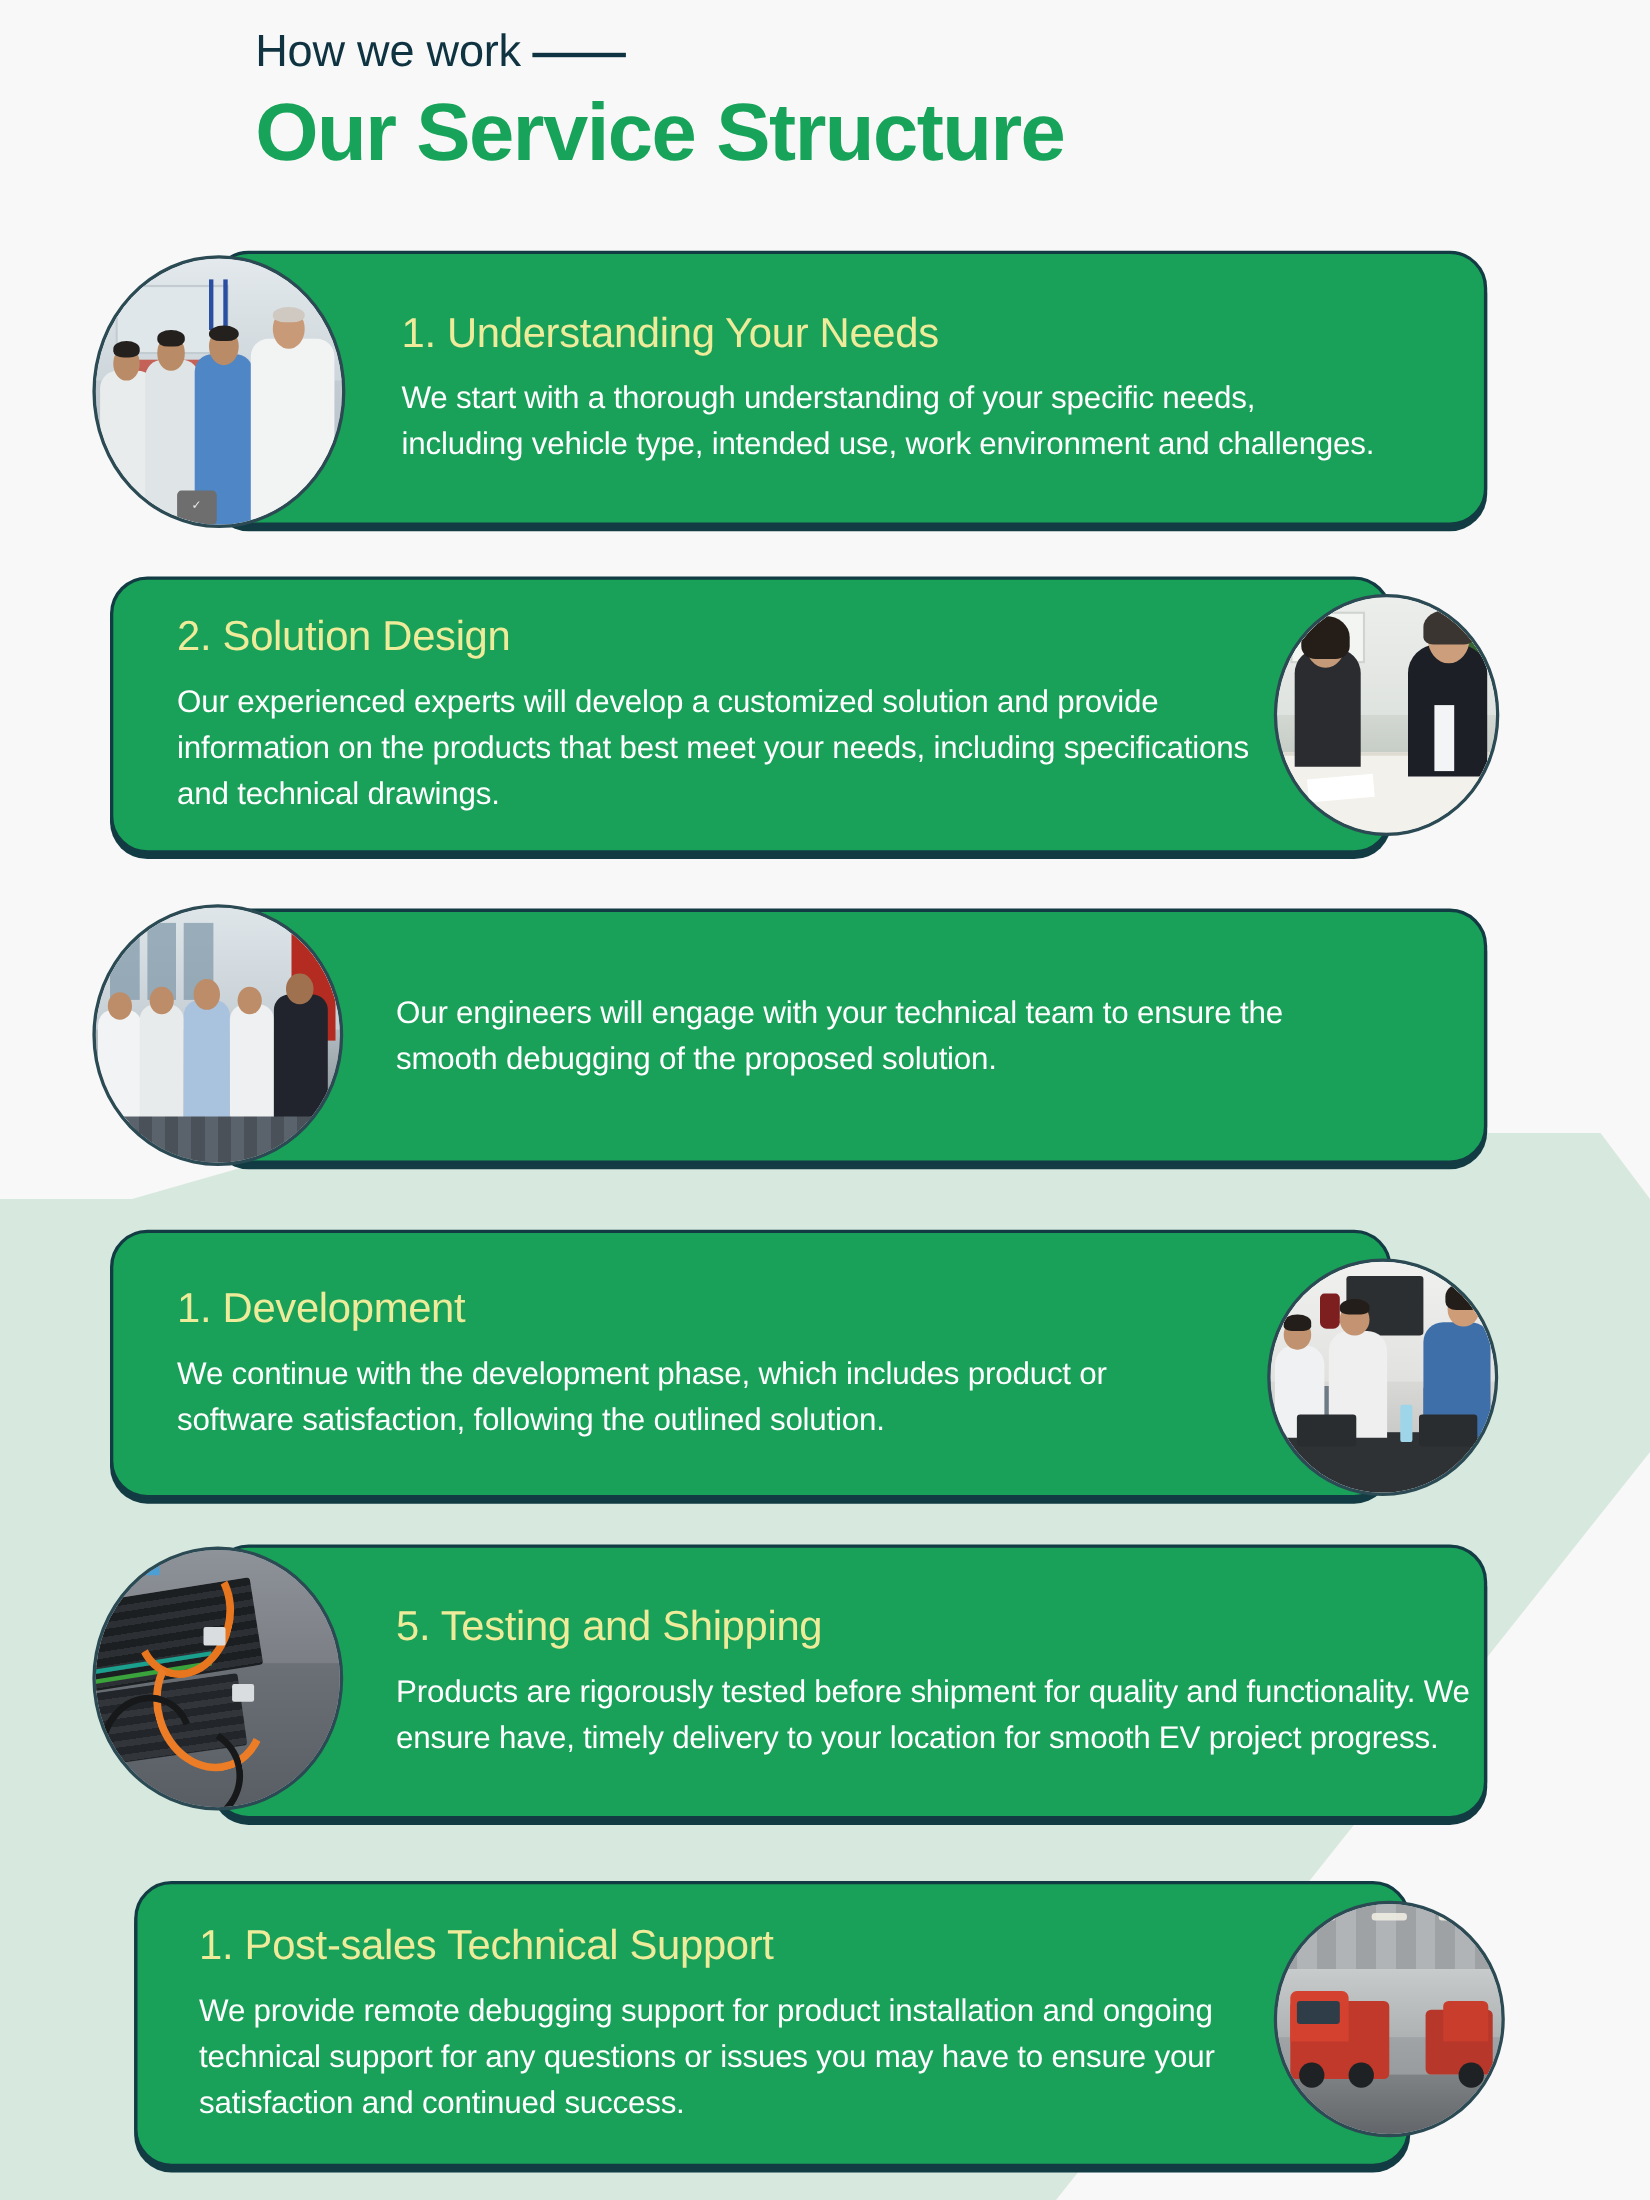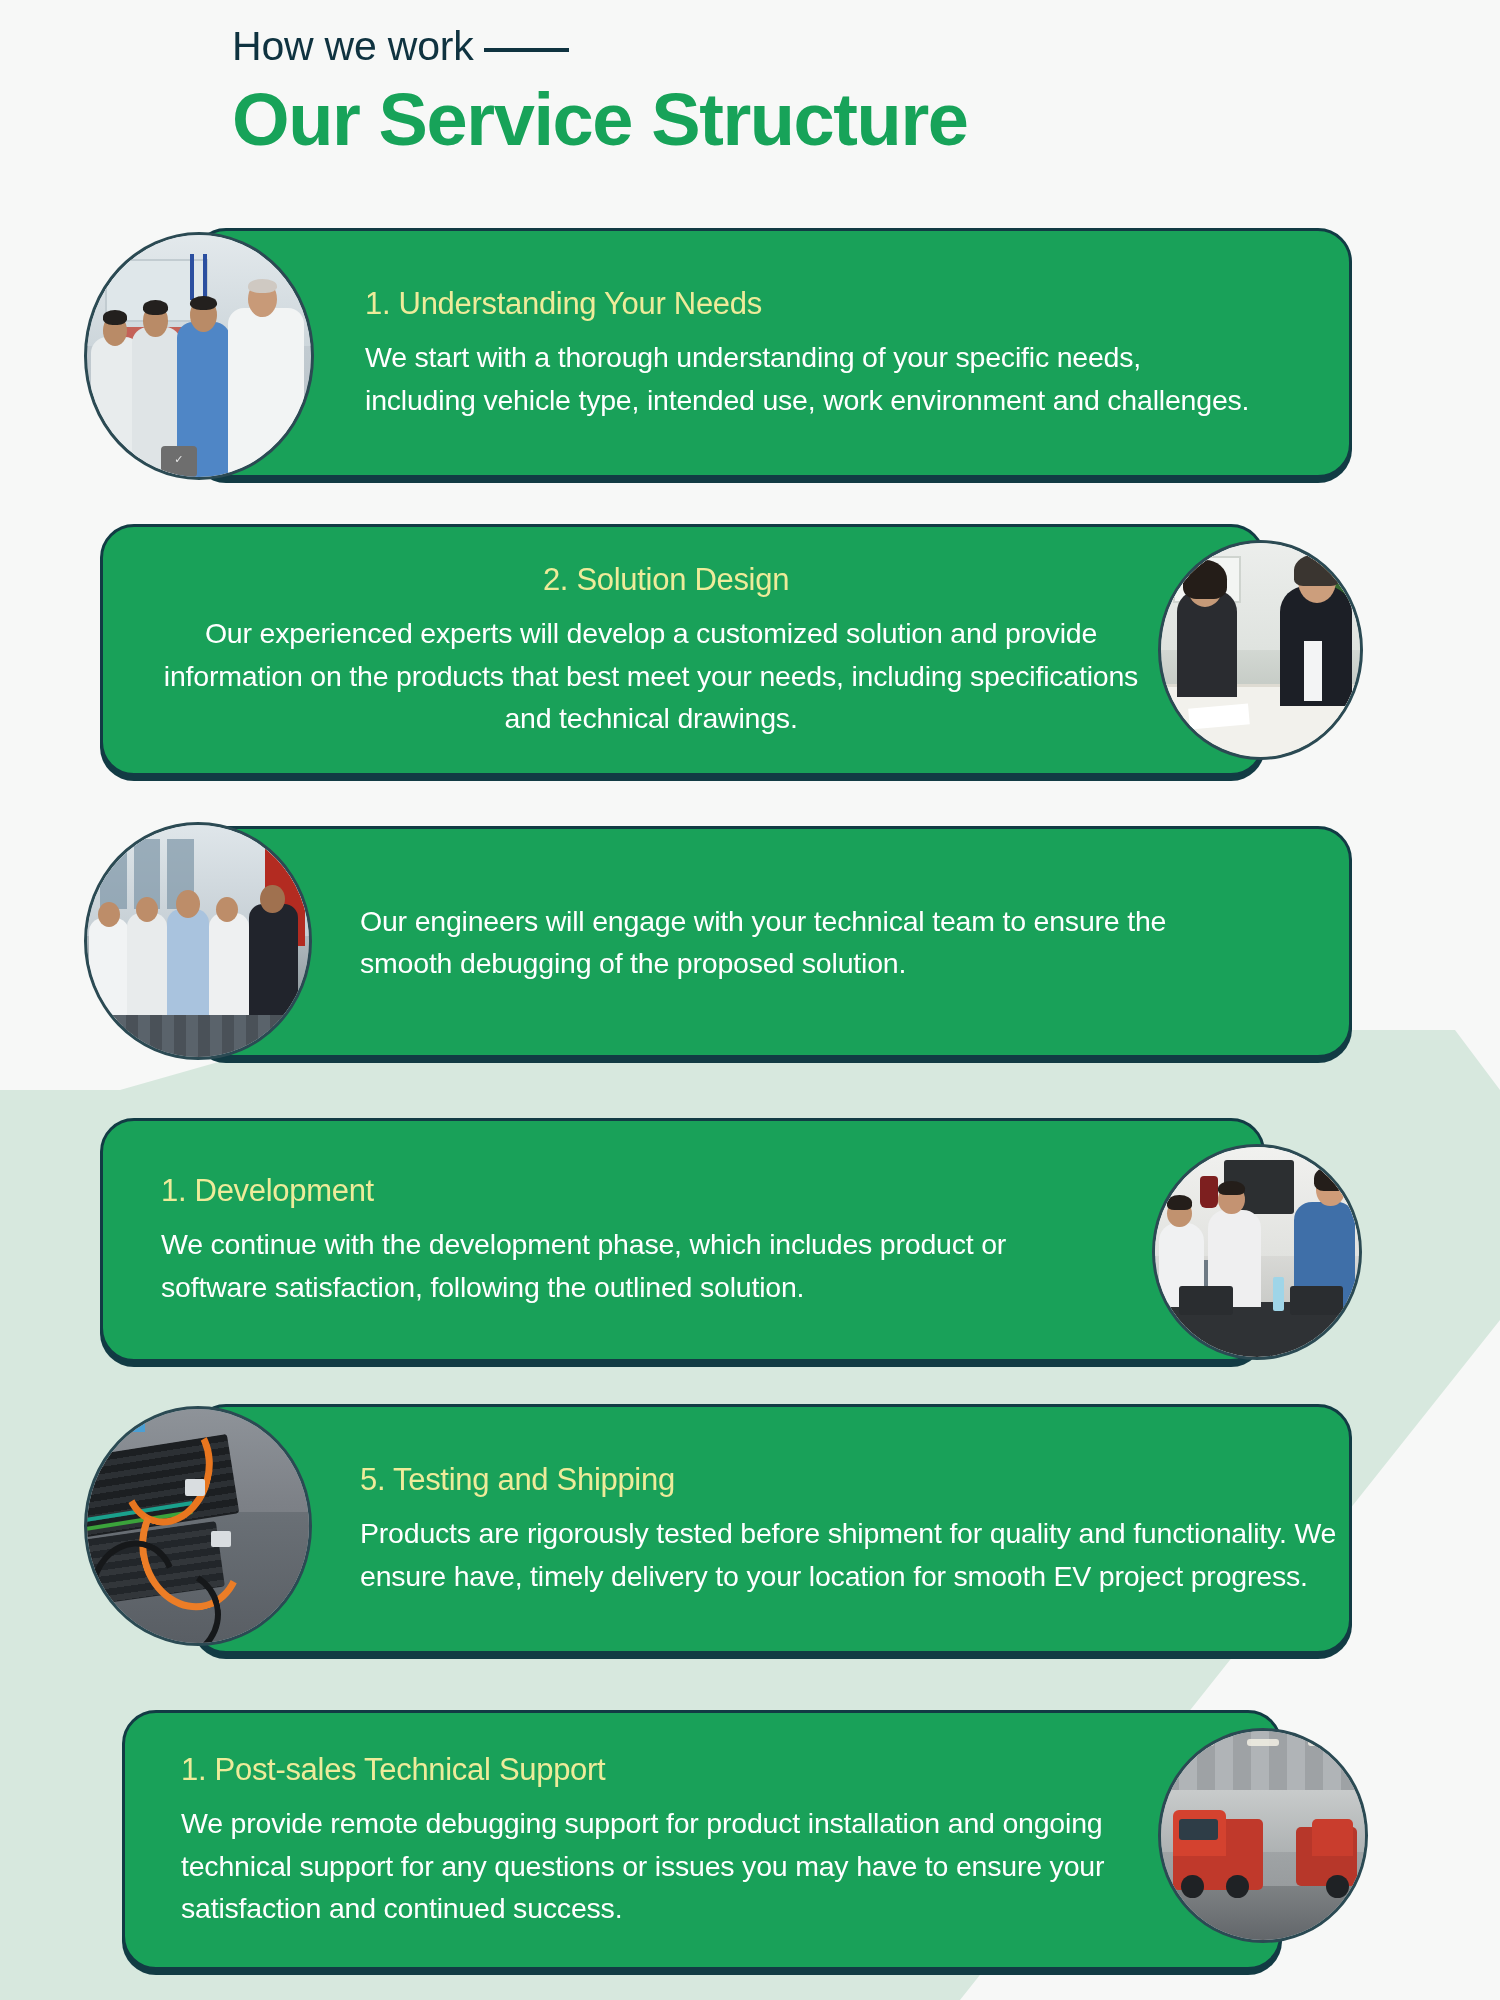--- a/index.html
+++ b/index.html
@@ -91,21 +91,21 @@
     overflow: visible;
   }
 
   .card-body {
     position: relative;
     z-index: 2;
     padding: 26px 0;
   }
 
   .card-title {
-    font-size: 31px;
+    font-size: 38px;
     font-weight: 400;
     color: #eeeb9a;
     letter-spacing: -0.3px;
     margin-bottom: 14px;
     line-height: 1.2;
     white-space: nowrap;
   }
 
   .card-text {
     font-size: 28.5px;
@@ -345,21 +345,21 @@
             <div class="h h4"></div>
           <div class="hair hr1"></div>
             <div class="hair hr2"></div>
             <div class="hair hr3"></div>
             <div class="hair hr4"></div>
           <div class="badge"></div>
         </div>
       </div>
     </div>
 
-    <div class="card" style="left:100px; top:524px; width:1165px; height:252px;text-align:center;">
+    <div class="card" style="left:100px; top:524px; width:1165px; height:252px;">
       <div class="card-body" style="margin-left:58px; width:1010px;">
         <div class="card-title">2. Solution Design</div>
         <div class="card-text" style="max-width:980px;">Our experienced experts will develop a customized solution and provide information on the products that best meet your needs, including specifications and technical drawings.</div>
       </div>
     </div>
     <div class="photo" style="left:1158px; top:540px; width:205px; height:220px;">
       <div class="ph-inner">
         <div class="scene s2">
           <div class="bgw"></div>
             <div class="plant"></div>

